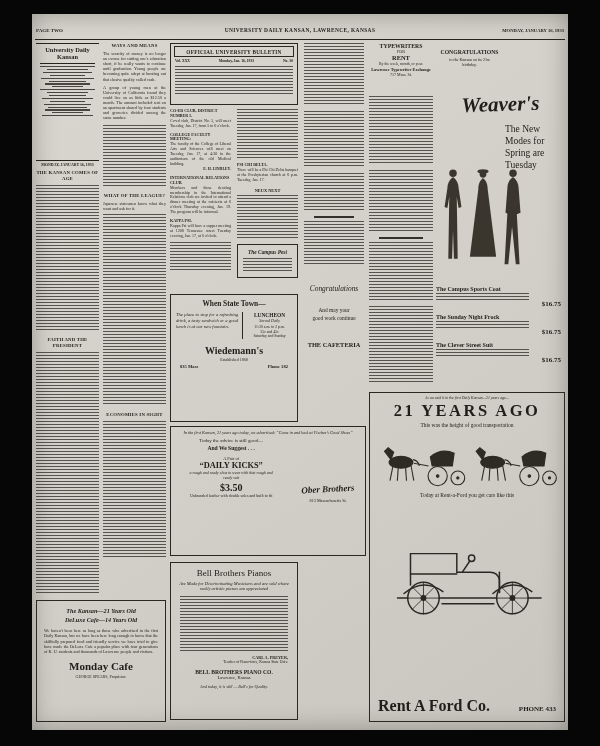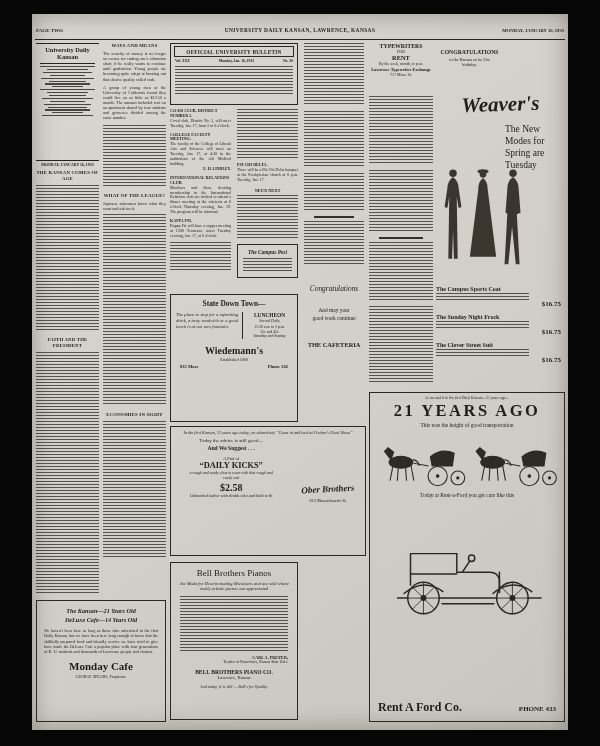--- a/index.html
+++ b/index.html
@@ -114,21 +114,21 @@
     <div class="t40 jt">There will be a Phi Chi Delta banquet at the Presbyterian church at 6 p.m. Tuesday, Jan. 17.</div>
     <div class="ehead c" style="margin-top:5px;font-size:4.4px">NEUX NEXT</div>
     <div class="gk" style="height:44px;margin-top:2px"></div>
     <div class="box" style="margin-top:5px;height:34px;border-width:1.3px;padding-top:4px">
       <div class="c i b" style="font-size:5.4px">The Campus Pest</div>
       <div class="gk" style="height:14px;margin:3px 5px 0"></div>
     </div>
   </div>
 
   <div class="abs box" style="left:138px;top:280px;width:128px;height:128px">
-    <div class="c b" style="font-size:7.4px;margin-top:4px">State Down Town—</div>
+    <div class="c b" style="font-size:7.4px;margin-top:4px">When State Town—</div>
     <div style="display:flex;margin:4px 5px 0">
       <div class="i jt" style="width:58%;font-size:4.6px;line-height:1.3;padding-right:4px">The place to stop for a refreshing drink, a tasty sandwich or a good lunch is at our new fountain.</div>
       <div style="width:42%;border-left:1px solid #2b2822;padding-left:4px">
         <div class="c b" style="font-size:5.4px">LUNCHEON</div>
         <div class="c i" style="font-size:4px">Served Daily</div>
         <div class="c t38" style="margin-top:2px">11:30 a.m. to 2 p.m.</div>
         <div class="c t38">35c and 45c</div>
         <div class="c t38">Saturday and Sunday</div>
       </div>
     </div>
@@ -142,21 +142,21 @@
 
   <div class="abs box" style="left:138px;top:412px;width:196px;height:130px">
     <div class="c i" style="font-size:4.2px;padding:3px 10px 0">In the first Kansan, 21 years ago today, we advertised: “Come in and look at Fischer's Good Shoes”</div>
     <div style="display:flex;margin-top:3px">
       <div class="c" style="width:62%">
         <div style="font-size:5px">Today the advice is still good—</div>
         <div class="b" style="font-size:5.6px;margin-top:2px">And We Suggest . . .</div>
         <div style="font-size:4.4px;margin-top:5px">A Pair of</div>
         <div class="b" style="font-size:8.4px">“DAILY KICKS”</div>
         <div class="i" style="font-size:4px;padding:0 16px">a rough and ready shoe to wear with that rough and ready suit</div>
-        <div class="b" style="font-size:10px;margin-top:2px">$2.58</div>
+        <div class="b" style="font-size:10px;margin-top:2px">$3.50</div>
         <div style="font-size:4px;padding:0 14px">Unbranded leather with double soles and built to fit</div>
       </div>
       <div style="width:38%;position:relative">
         <div class="c i b" style="font-size:9px;margin-top:46px;transform:rotate(-3deg)">Ober Brothers</div>
         <div class="c" style="font-size:4.2px;margin-top:4px">813 Massachusetts St.</div>
       </div>
     </div>
   </div>
 
   <div class="abs box" style="left:138px;top:548px;width:128px;height:158px">
@@ -289,21 +289,21 @@
           <path d="M34,64 v-34 h50"></path>
           <path d="M84,30 v20 h36 q8,0 10,8 v14"></path>
           <path d="M34,52 h50"></path>
           <path d="M90,50 l8,-12"></path>
           <circle cx="100" cy="35" r="3.4"></circle>
           <path d="M130,50 v22"></path>
         </g>
       </svg>
     </div>
     <div class="abs" style="left:8px;right:8px;bottom:6px;display:flex;justify-content:space-between;align-items:baseline">
-      <span class="b" style="font-size:12px">Rent A Ford Co.</span>
+      <span class="b" style="font-size:16px">Rent A Ford Co.</span>
       <span class="b" style="font-size:7px">PHONE 433</span>
     </div>
   </div>
 
   <div class="abs box" style="left:4px;top:586px;width:130px;height:122px;border-width:1.3px">
     <div class="c b i" style="font-size:6.2px;margin-top:6px">The Kansan—21 Years Old</div>
     <div class="c b i" style="font-size:6.2px;margin-top:2px">DeLuxe Cafe—14 Years Old</div>
     <div class="jt" style="font-size:4.2px;line-height:1.25;margin:5px 7px 0">We haven't been here as long as those who advertised in the first Daily Kansan, but we have been here long enough to know that the skillfully prepared food and friendly service we have tried to give have made the DeLuxe Cafe a popular place with four generations of K. U. students and thousands of Lawrence people and visitors.</div>
     <div class="c b" style="font-size:11px;margin-top:6px">Monday Cafe</div>
     <div class="c" style="font-size:4px;margin-top:2px">GEORGE SPEARS, Proprietor.</div>

